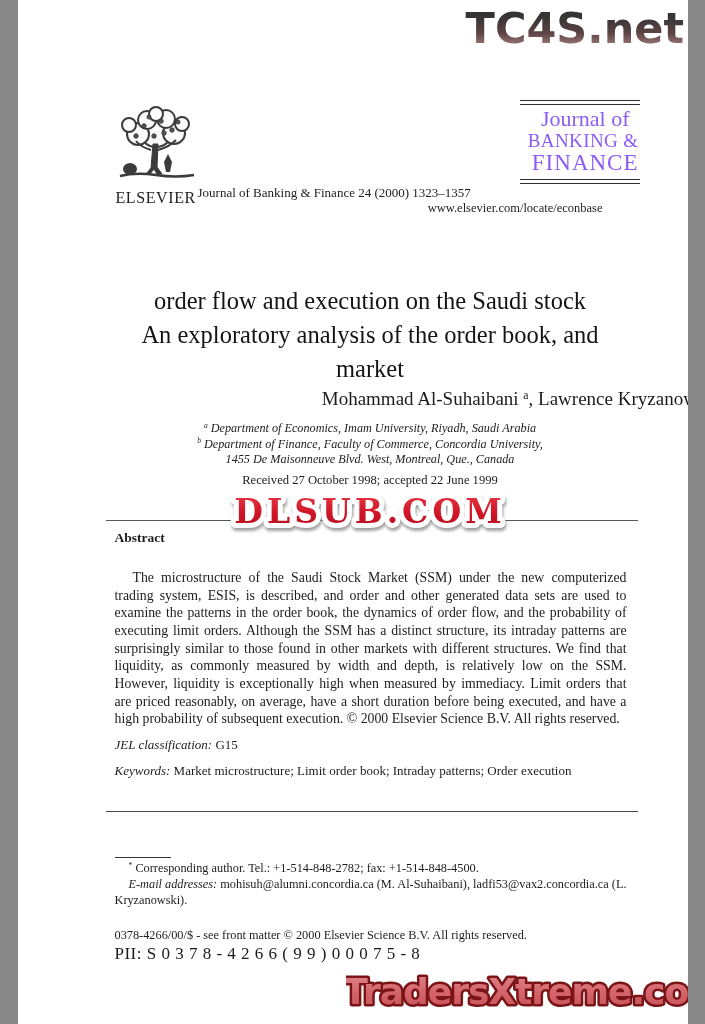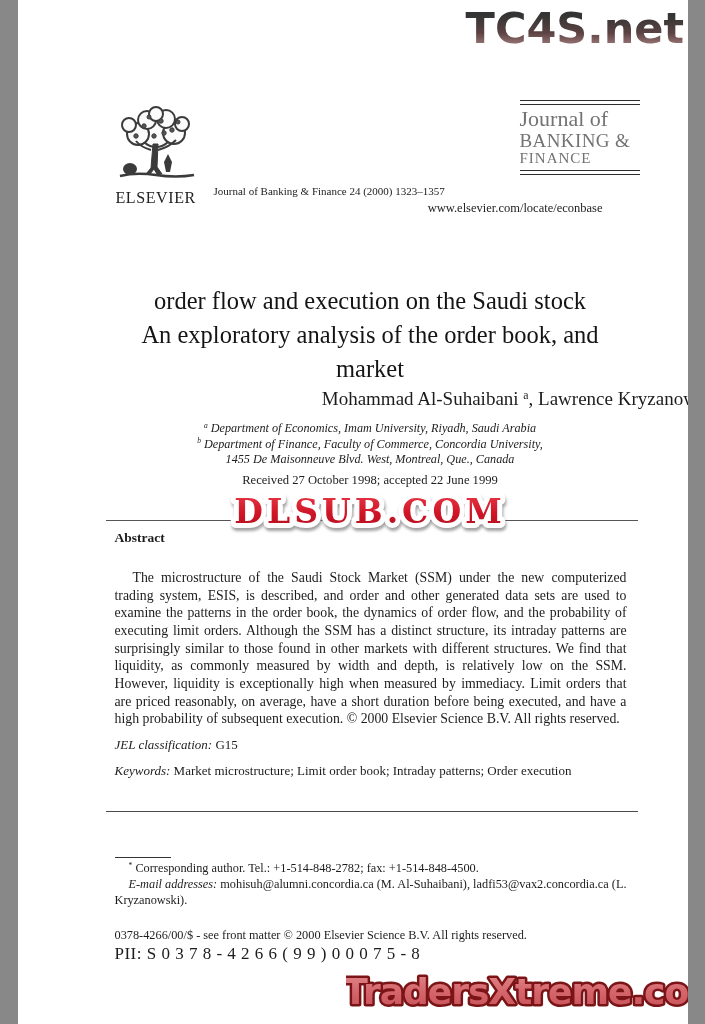--- a/index.html
+++ b/index.html
@@ -8,27 +8,27 @@
     margin:0 auto;overflow:hidden;
     font-family:"Liberation Serif",serif;color:#1c1c1c;
   }
   
   .wm-top{position:absolute;top:2px;right:2px;}
   .wm-bottom{position:absolute;top:963px;left:328px;}
   .dlsub{position:absolute;top:488px;left:207px;z-index:5;}
   
   .logo-block{position:absolute;left:98px;top:106px;width:82px;text-align:left;}
   .publisher-name{font-size:16px;letter-spacing:.6px;margin-top:1px;color:#222;}
-  .citation{position:absolute;left:196px;top:185px;font-size:11px;color:#222;}
+  .citation{position:absolute;left:180px;top:185px;font-size:13px;color:#222;}
   .jbox{position:absolute;left:502px;top:100px;width:120px;}
   .dbl{height:3px;border-top:1.5px solid #2e2e2e;border-bottom:1px solid #2e2e2e;}
-  .jbox-text{padding:3px 1px 4px 0;text-align:left;line-height:1.04;color:#737373;}
+  .jbox-text{padding:3px 1px 4px 0;text-align:right;line-height:1.04;color:#8b5cf6;}
   .j-line1{font-size:22px;padding-right:9px;}
   .j-line2{font-size:19px;letter-spacing:.4px;}
-  .j-line3{font-size:15px;letter-spacing:1px;font-family:Liberation Serif, serif;}
+  .j-line3{font-size:23px;letter-spacing:1px;font-family:Liberation Serif, serif;}
   .website{position:absolute;right:85px;top:201px;font-size:12.5px;color:#222;}
   
   .title{position:absolute;left:0;top:284px;width:705px;text-align:center;
          font-size:24.5px;line-height:1.38;color:#141414;}
   .authors{position:absolute;left:0;top:388px;width:705px;text-align:right;font-size:19px;padding-left:16px;}
   sup{font-size:62%;vertical-align:baseline;position:relative;top:-.55em;}
   .affils{position:absolute;left:0;top:421px;width:705px;text-align:center;
           font-style:italic;font-size:12.2px;line-height:1.28;color:#222;}
   .received{position:absolute;left:0;top:473px;width:705px;text-align:center;font-size:12.6px;}
   

